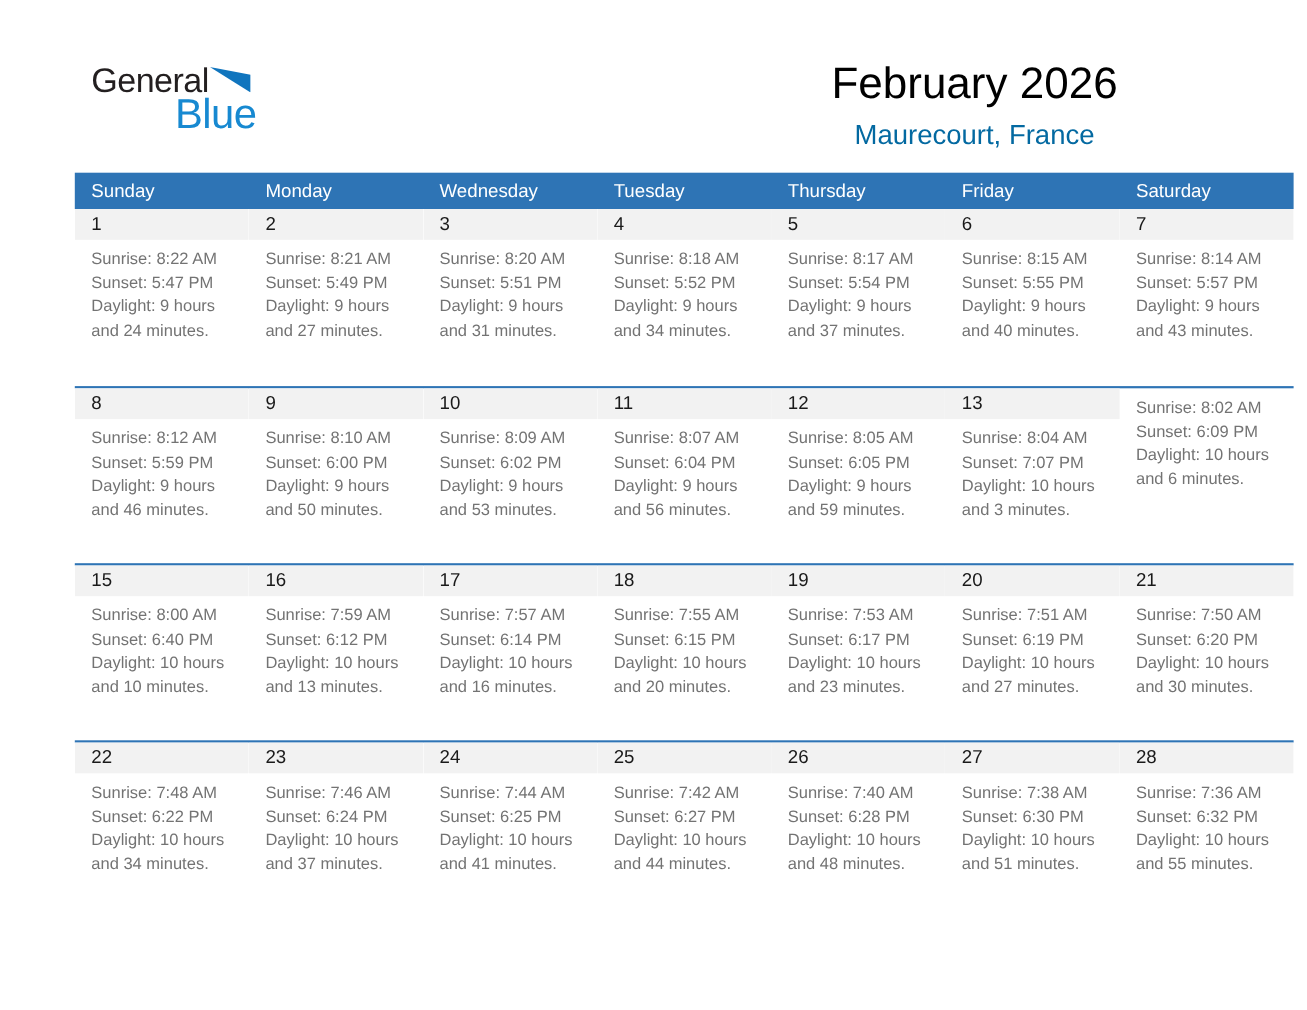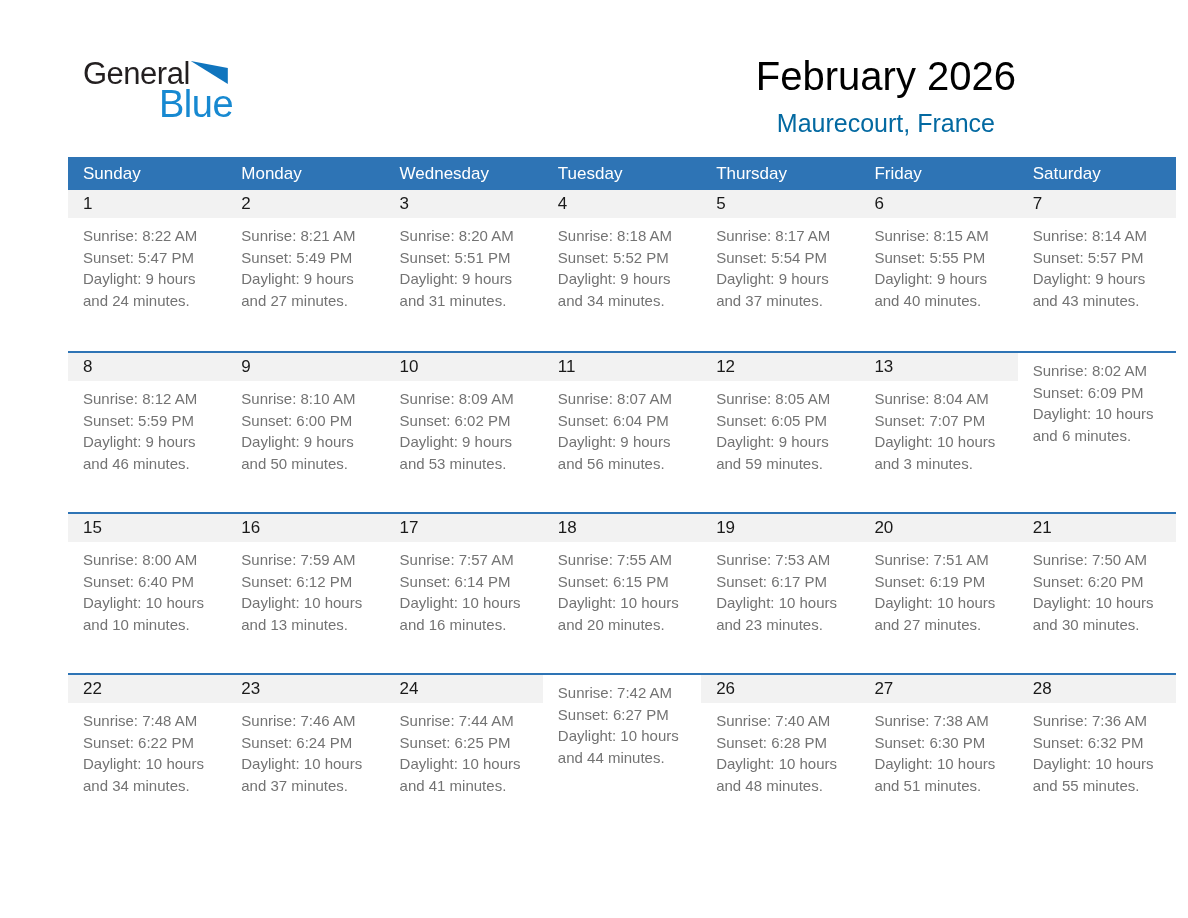--- a/index.html
+++ b/index.html
@@ -309,20 +309,21 @@
           <div class="day-cell">
     <div class="day-number">24</div>
     <div class="day-details">
       <div>Sunrise: 7:44 AM</div>
       <div>Sunset: 6:25 PM</div>
       <div>Daylight: 10 hours</div>
       <div>and 41 minutes.</div>
     </div>
   </div>
           <div class="day-cell">
+    <div class="day-number">25</div>
     <div class="day-details">
       <div>Sunrise: 7:42 AM</div>
       <div>Sunset: 6:27 PM</div>
       <div>Daylight: 10 hours</div>
       <div>and 44 minutes.</div>
     </div>
   </div>
           <div class="day-cell">
     <div class="day-number">26</div>
     <div class="day-details">

